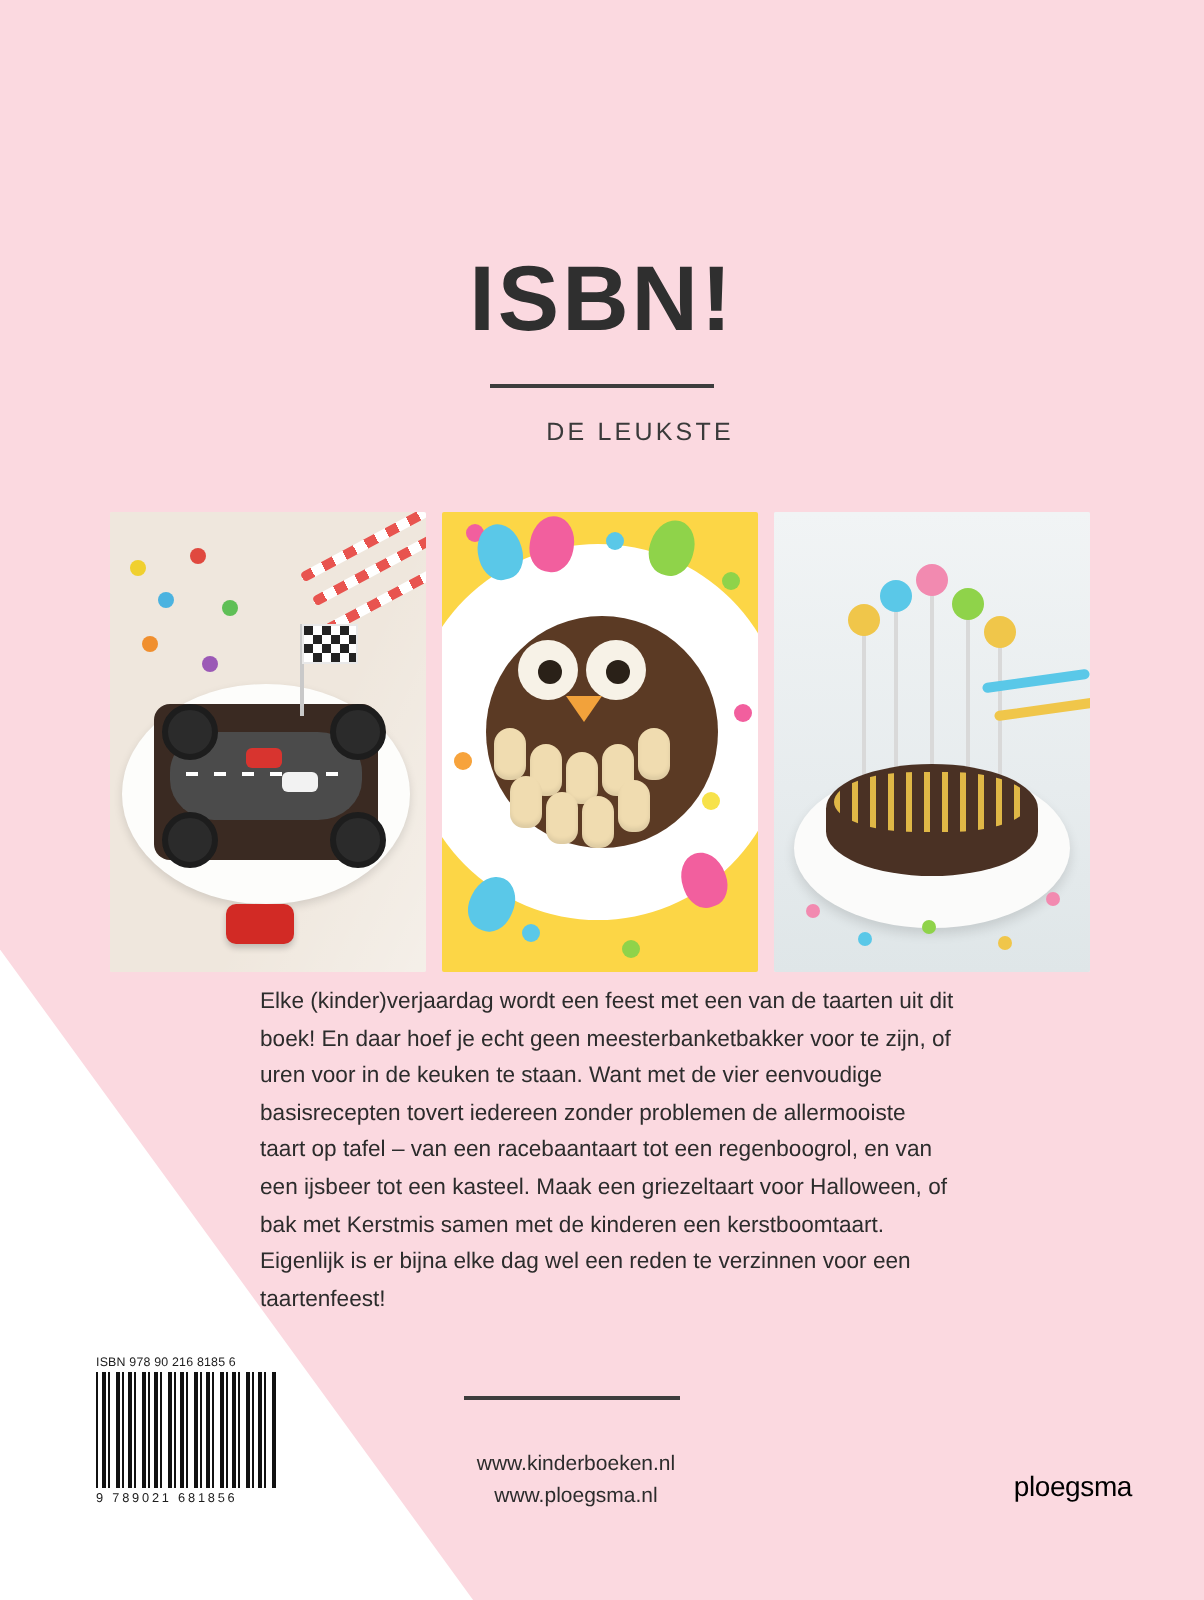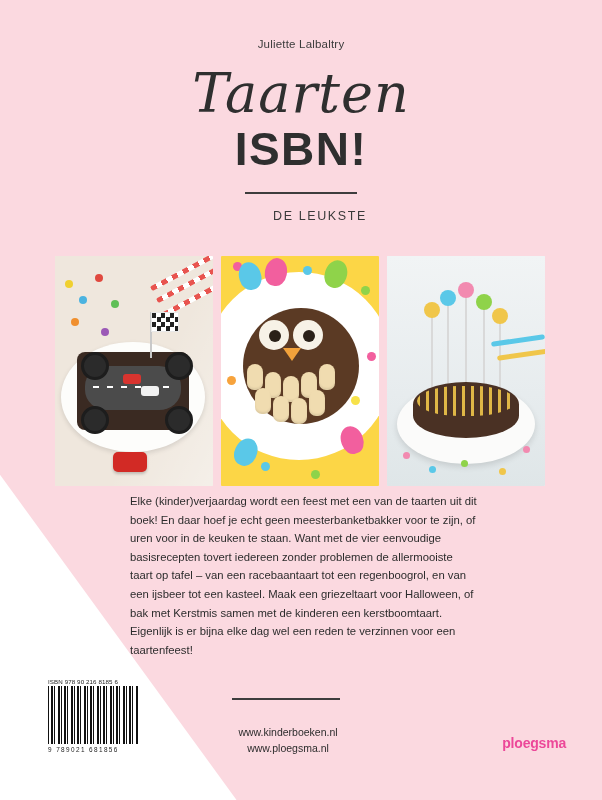--- a/index.html
+++ b/index.html
@@ -377,34 +377,32 @@
     text-align: center;
     font-size: 10.5px;
     line-height: 16px;
     color: #2c2c2c;
   }
   .publisher {
     position: absolute;
     right: 36px;
     top: 735px;
     font-size: 14px;
-    font-weight: bold;
-    color: #ec4899;
+    font-weight: normal;
+    color: #000000;
     letter-spacing: -0.2px;
   }
 </style>
 </head>
 <body>
 
 <div class="cover">
   <div class="pink-bg"></div>
   <div class="white-wedge"></div>
 
-  <div class="author">Juliette Lalbaltry</div>
-  <div class="title-script">Taarten</div>
   <div class="title-bold">ISBN!</div>
   <div class="rule"></div>
   <div class="subtitle">
     <div>DE LEUKSTE</div>
   </div>
 
   <div class="photos">
 
     <div class="photo p1">
       <div class="tablecloth"></div>

